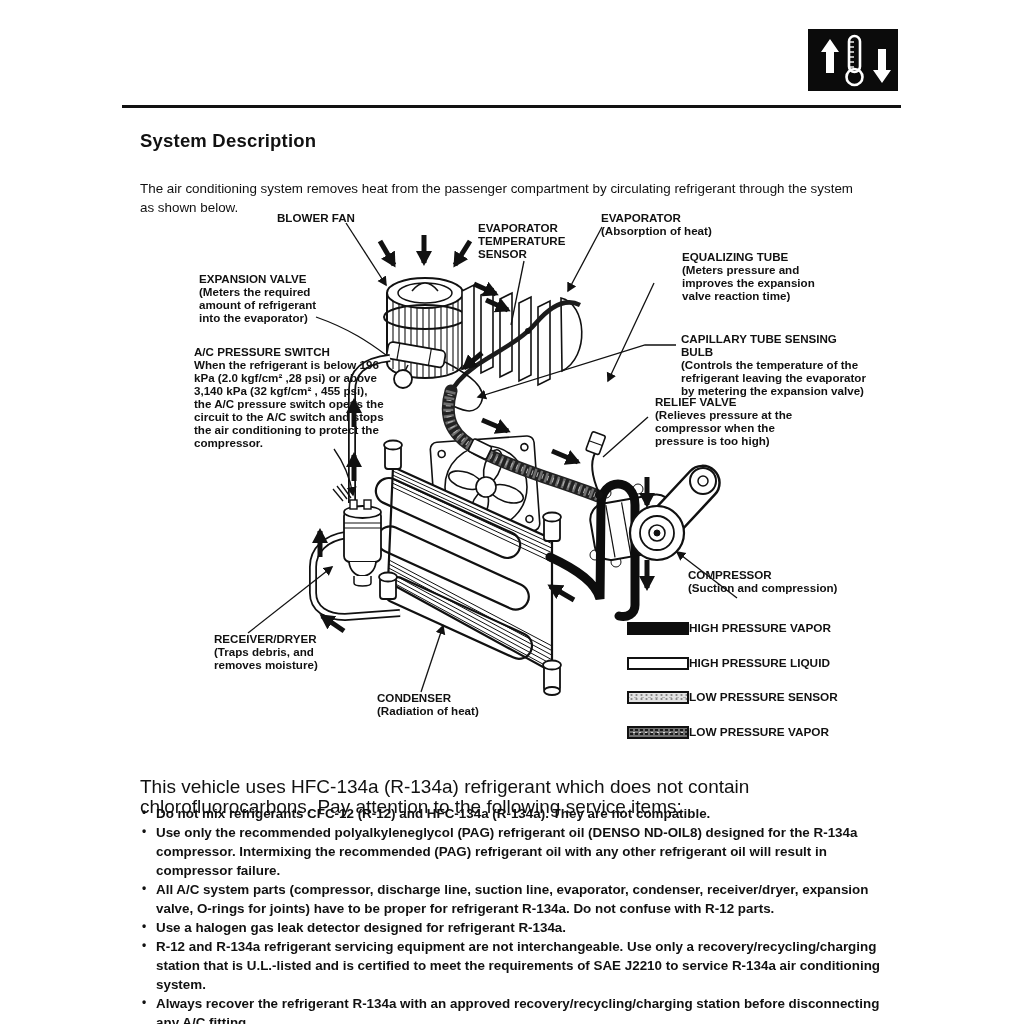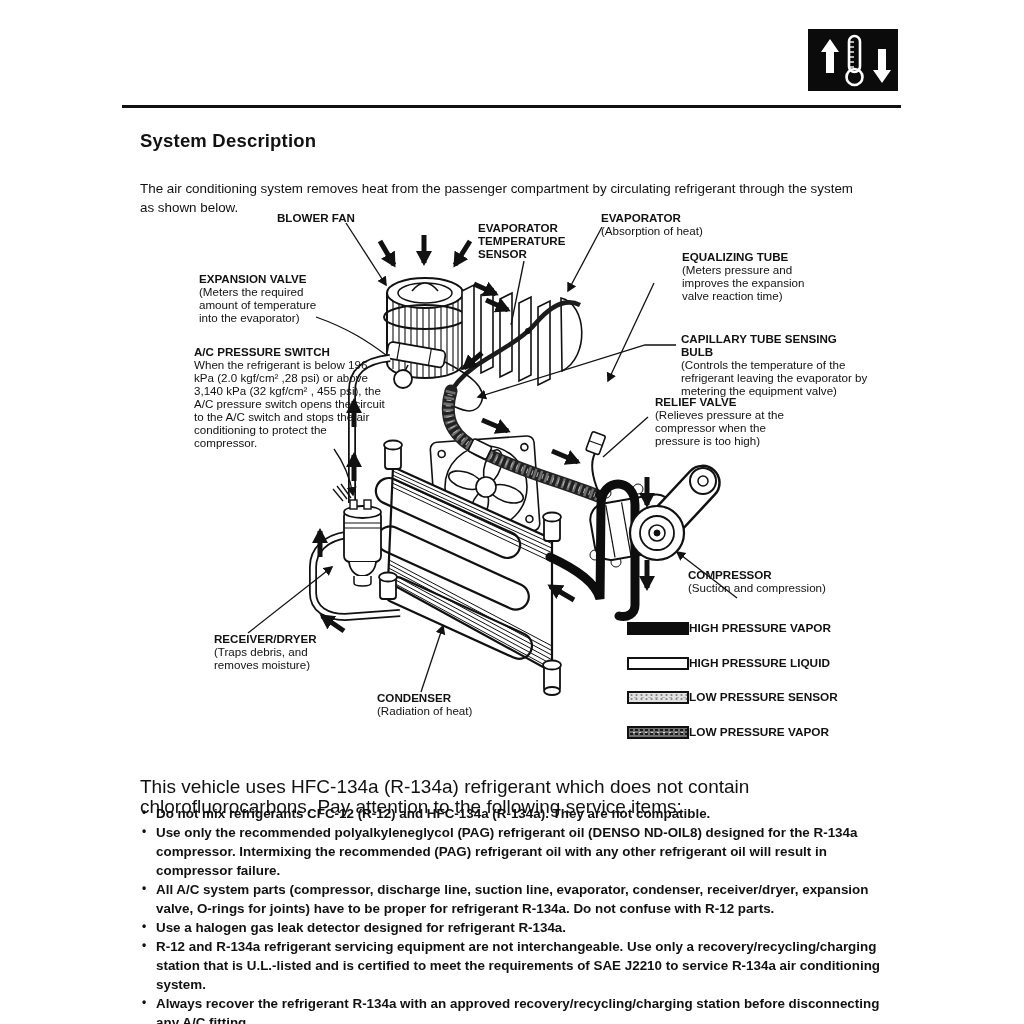--- a/index.html
+++ b/index.html
@@ -6,21 +6,21 @@
   .page{position:relative;width:1024px;height:1024px;background:#fff;overflow:hidden;
         font-family:"Liberation Sans",sans-serif;color:#111;}
   .rule{position:absolute;left:122px;top:105px;width:779px;height:3px;background:#111;}
   .hdr-icon{position:absolute;left:808px;top:29px;width:90px;height:62px;}
   .title{position:absolute;left:140px;top:118px;font-size:18.5px;font-weight:bold;letter-spacing:.2px;}
   .intro{position:absolute;left:140px;top:166px;width:728px;font-size:13.4px;line-height:19px;}
   .diagram{position:absolute;left:0;top:0;width:1024px;height:1024px;}
   .art{position:absolute;left:140px;top:205px;}
   .callout{position:absolute;font-size:11.6px;line-height:13px;}
   .c-title{font-weight:700;white-space:pre-line;}
-  .c-desc{font-weight:400;}
+  .c-desc{font-weight:700;}
   .legend-row{position:absolute;display:flex;align-items:center;height:14px;}
   .sw{width:62px;height:13px;border:2px solid #111;box-sizing:border-box;flex:0 0 auto;}
   .sw-solid{background:#0d0d0d;border-color:#0d0d0d;}
   .sw-outline{background:#fff;}
   .sw-stipple-light{background-color:#e2e2e2;
      background-image:radial-gradient(#8a8a8a 1px,transparent 1.3px),radial-gradient(#b3b3b3 1px,transparent 1.2px);
      background-size:5px 4px,7px 5px;background-position:0 0,3px 2px;}
   .sw-stipple-dark{background-color:#707070;
      background-image:radial-gradient(#1c1c1c 1.2px,transparent 1.5px),radial-gradient(#d8d8d8 .8px,transparent 1px);
      background-size:5px 4px,6px 5px;background-position:0 0,2px 2px;}
@@ -275,33 +275,33 @@
     </div>
     <div class="callout" style="left:478px;top:221px;width:96px;">
       <div class="c-title">EVAPORATOR TEMPERATURE SENSOR</div>
     </div>
     <div class="callout" style="left:601px;top:211px;width:160px;">
       <div class="c-title">EVAPORATOR</div>
       <div class="c-desc">(Absorption of heat)</div>
     </div>
     <div class="callout" style="left:199px;top:272px;width:125px;">
       <div class="c-title">EXPANSION VALVE</div>
-      <div class="c-desc">(Meters the required amount of temperature into the evaporator)</div>
+      <div class="c-desc">(Meters the required amount of refrigerant into the evaporator)</div>
     </div>
     <div class="callout" style="left:659px;top:250px;width:135px;margin-left:23px;">
       <div class="c-title">EQUALIZING TUBE</div>
       <div class="c-desc">(Meters pressure and improves the expansion valve reaction time)</div>
     </div>
     <div class="callout" style="left:154px;top:345px;width:192px;margin-left:40px;">
       <div class="c-title">A/C PRESSURE SWITCH</div>
       <div class="c-desc">When the refrigerant is below 196 kPa (2.0 kgf/cm² ,28 psi) or above 3,140 kPa (32 kgf/cm² , 455 psi), the A/C pressure switch opens the circuit to the A/C switch and stops the air conditioning to protect the compressor.</div>
     </div>
     <div class="callout" style="left:681px;top:332px;width:190px;">
       <div class="c-title">CAPILLARY TUBE SENSING BULB</div>
-      <div class="c-desc">(Controls the temperature of the refrigerant leaving the evaporator by metering the equipment valve)</div>
+      <div class="c-desc">(Controls the temperature of the refrigerant leaving the evaporator by metering the expansion valve)</div>
     </div>
     <div class="callout" style="left:655px;top:395px;width:150px;">
       <div class="c-title">RELIEF VALVE</div>
       <div class="c-desc">(Relieves pressure at the compressor when the pressure is too high)</div>
     </div>
     <div class="callout" style="left:688px;top:568px;width:170px;">
       <div class="c-title">COMPRESSOR</div>
       <div class="c-desc">(Suction and compression)</div>
     </div>
     <div class="callout" style="left:206px;top:632px;width:125px;margin-left:8px;">

